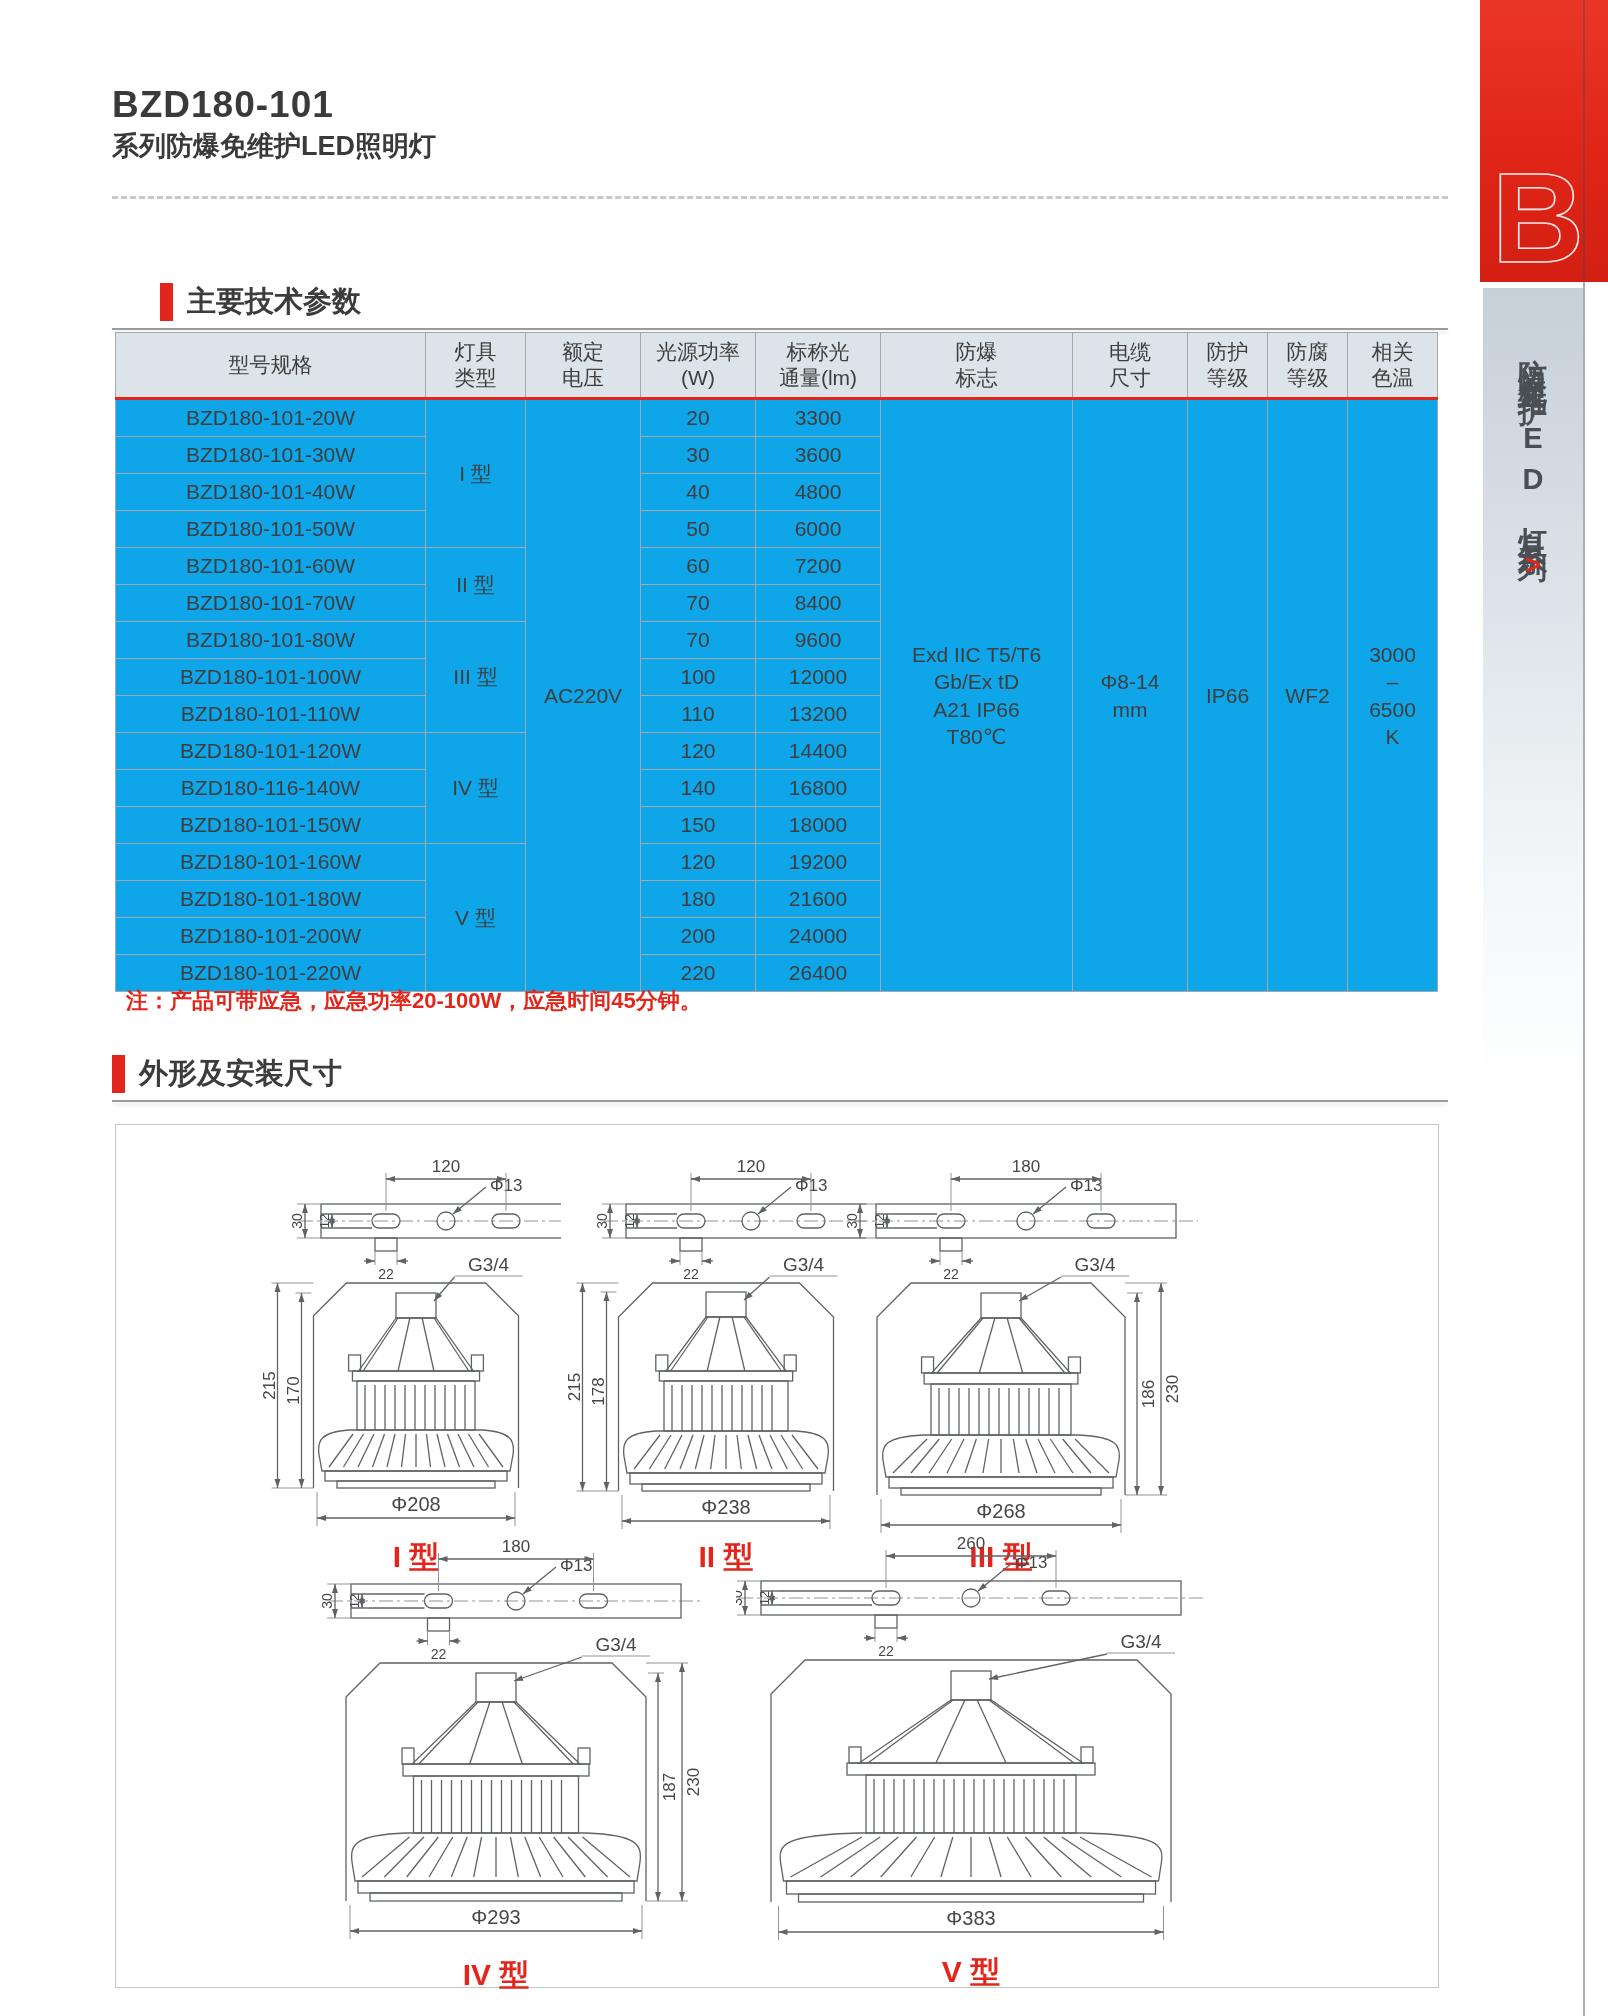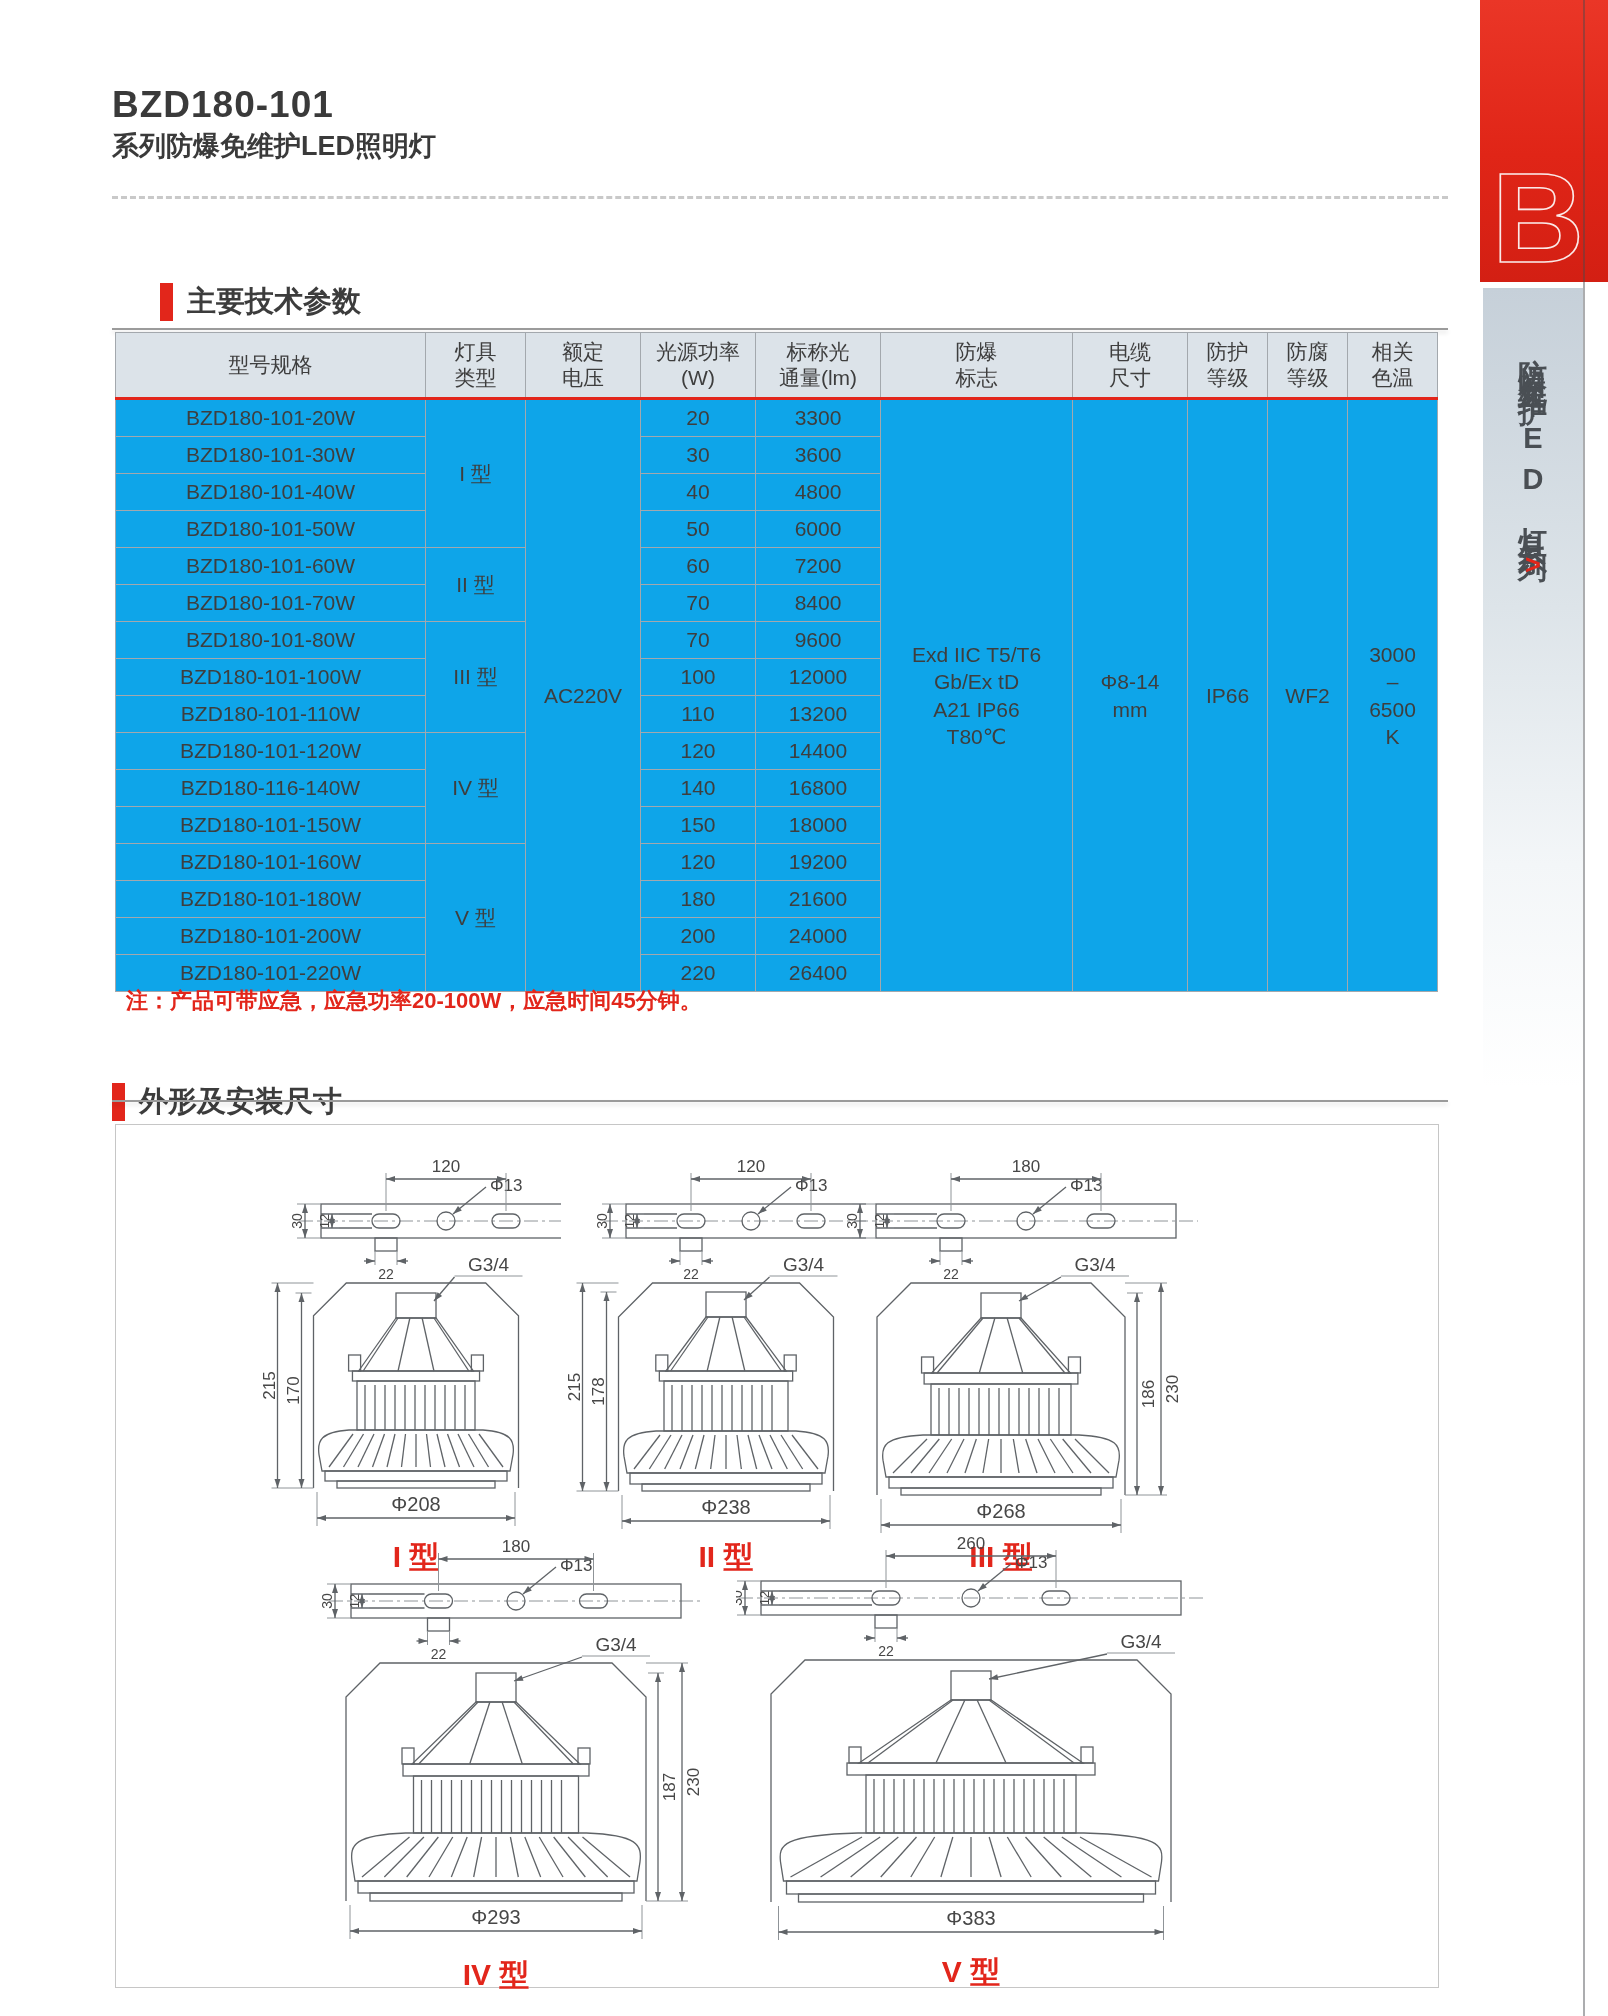--- a/index.html
+++ b/index.html
@@ -216,21 +216,21 @@
         <tr>
           <td>BZD180-101-220W</td>
           <td>220</td>
           <td>26400</td>
         </tr>
       </tbody>
   </table>
 </div>
 <div class="abs note-line" style="left:126px;top:960px;margin-top:26px;">注：产品可带应急，应急功率20-100W，应急时间45分钟。</div>
 
-<div class="abs section-header" style="left:112px;top:1082px;width:1336px;">
+<div class="abs section-header" style="left:112px;top:1054px;width:1336px;">
   <div class="bar"></div>
   <div class="stitle">外形及安装尺寸</div>
 </div>
 <div class="abs section-underline" style="left:112px;top:1100px;width:1336px;"></div>
 
 <div class="abs drawings-box" id="drawings-box" style="left:115px;top:1124px;width:1322px;height:862px;">
     <div class="draw-wrap" style="left: 115px; top: 18px; width: 330px; height: 432px;"><svg width="330" height="392" viewBox="0 0 330 392" font-family="'Liberation Sans',sans-serif">
         <line class="cl" x1="68" y1="78" x2="362" y2="78" stroke-dasharray="14 4 3 4"></line>
         <rect class="ln" x="90" y="61" width="250" height="34"></rect>
         <line class="ln" x1="90" y1="71" x2="141" y2="71"></line>

